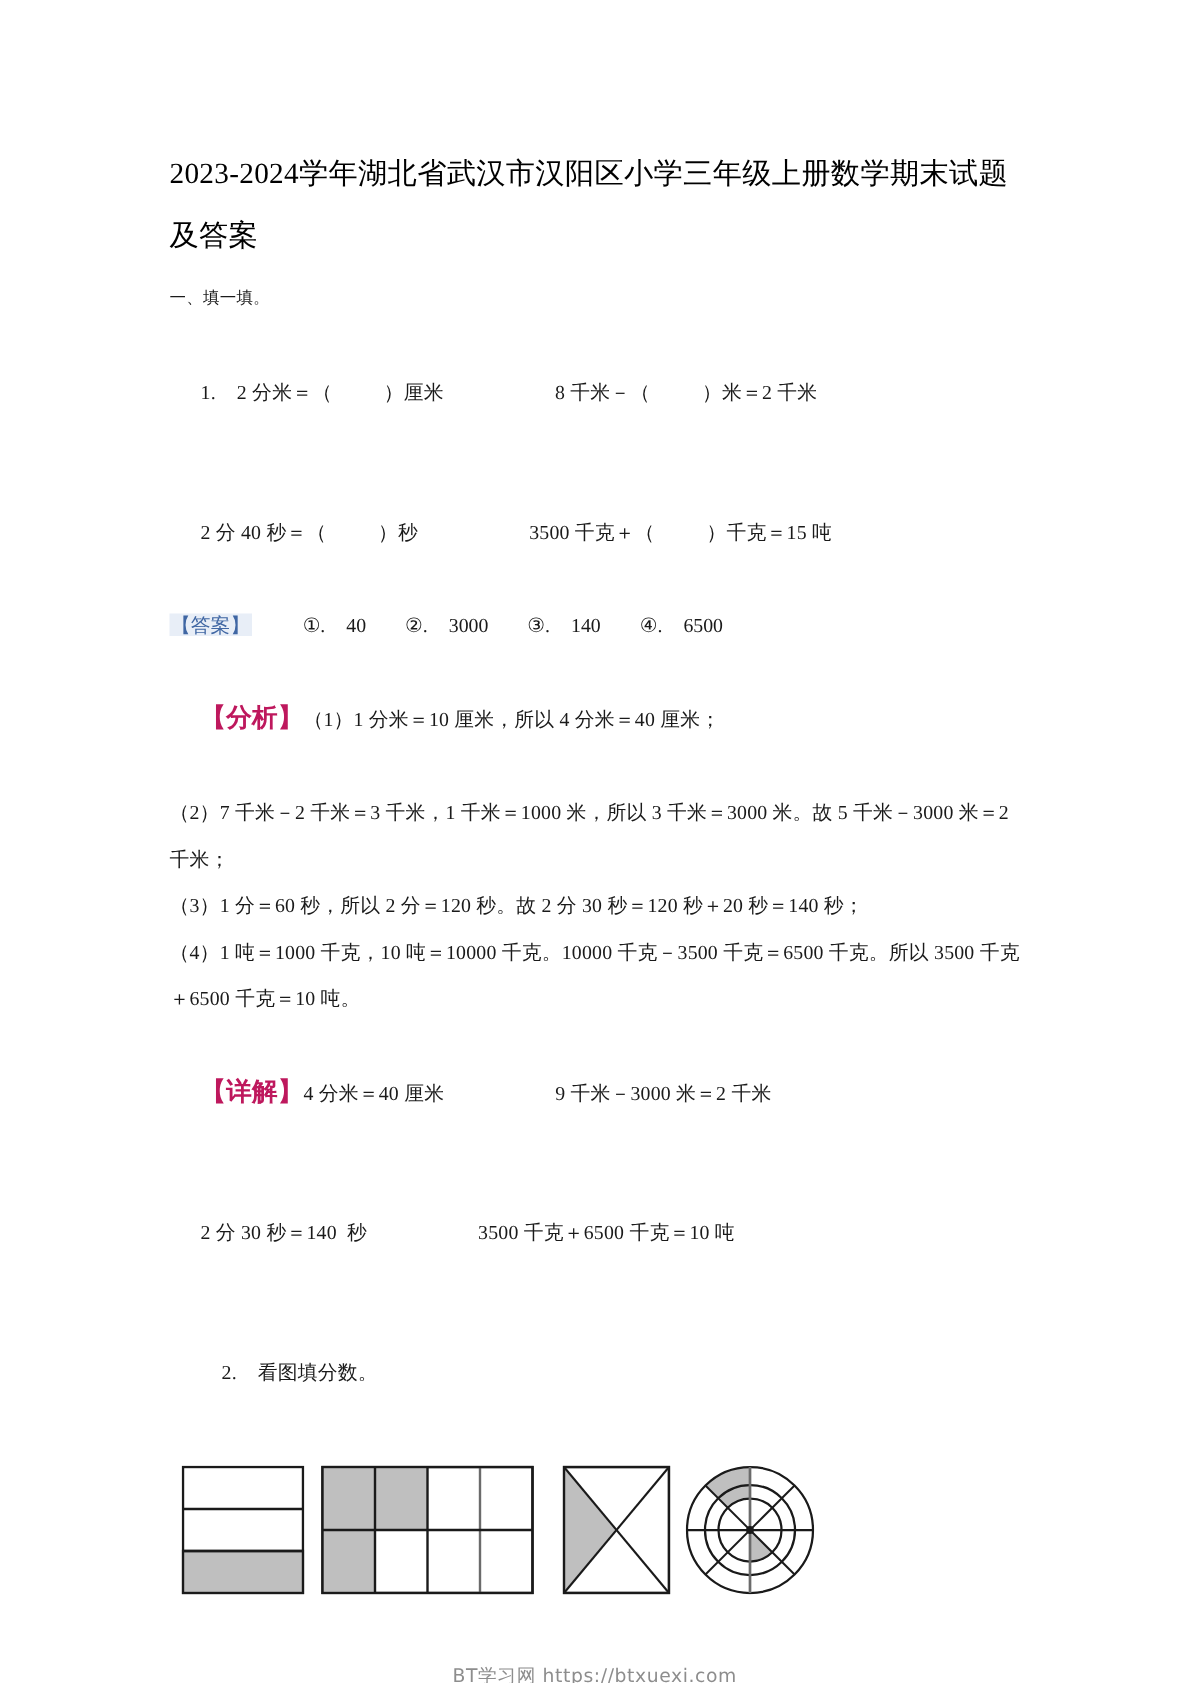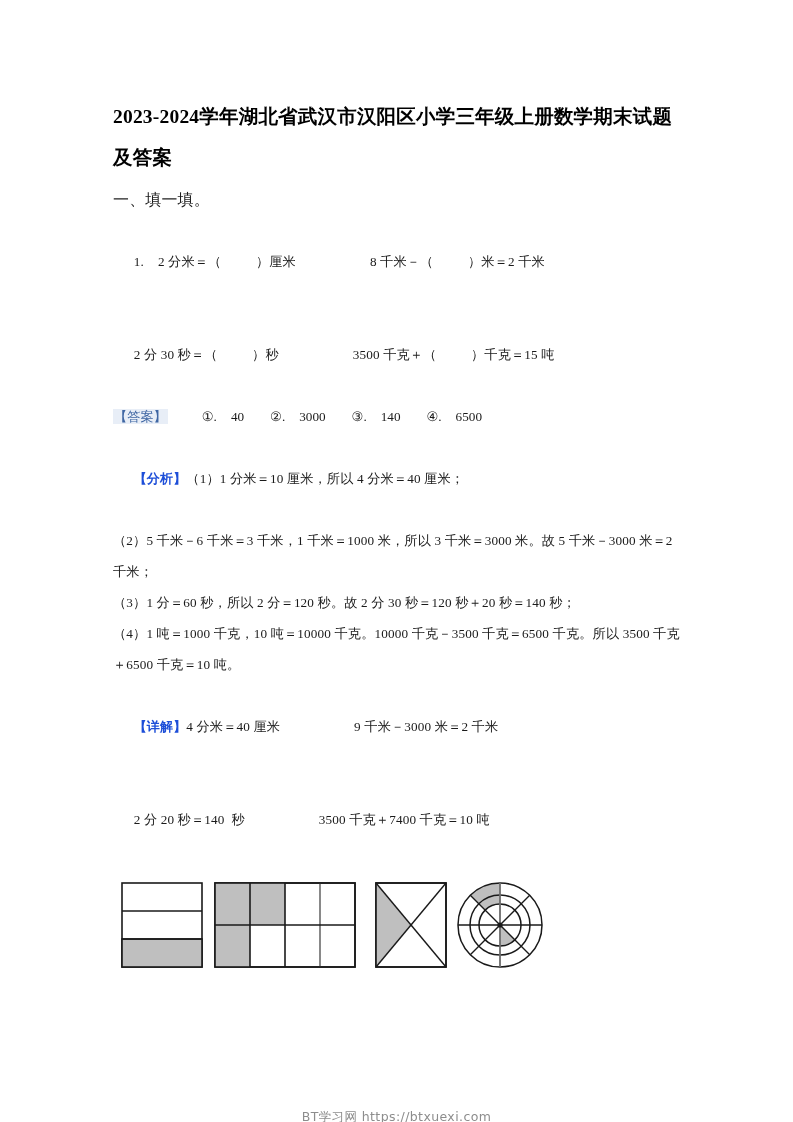--- a/index.html
+++ b/index.html
@@ -22,50 +22,50 @@
     height: 1122px;
   }
   .content {
     position: absolute;
     left: 113px;
     top: 96px;
     width: 570px;
   }
   .doc-title {
     font-size: 19.5px;
-    font-weight: bold;
+    font-weight: normal;
     line-height: 41px;
     letter-spacing: 0.2px;
     color: #000;
     margin: 0 0 6px 0;
     font-family: "Liberation Serif", "DejaVu Serif", serif;
   }
   .line {
     font-size: 13.2px;
     line-height: 31px;
     color: #1a1a1a;
     white-space: pre-wrap;
     letter-spacing: 0.15px;
   }
   .sec-head {
-    font-size: 16px;
+    font-size: 11px;
     line-height: 31px;
     letter-spacing: 0.15px;
   }
   .tag {
     color: #3f66a3;
     background: #e8eef7;
     padding: 0 1px;
     font-size: 13.2px;
     text-align: right;
   }
   .tag-dark {
-    color: #1d4ed8;
+    color: #be185d;
     font-weight: bold;
-    font-size: 13px;
+    font-size: 17px;
   }
   .ansrow {
     font-size: 13.2px;
     line-height: 31px;
   }
   .ansrow .item { display: inline-block; }
   .gapL { display: inline-block; width: 34px; }
   .gapM { display: inline-block; width: 26px; }
   .gapS { display: inline-block; width: 14px; }
   .gapXL { display: inline-block; width: 74px; }
@@ -105,42 +105,45 @@
 
     <h1 class="doc-title">2023-2024学年湖北省武汉市汉阳区小学三年级上册数学期末试题及答案</h1>
 
     <div class="sec-head">一、填一填。</div>
 
     <div class="line">
       <span>1.</span><span class="gapS"></span><span>2 分米＝（          ）厘米</span><span class="gapXL"></span><span>8 千米－（          ）米＝2 千米</span>
     </div>
 
     <div class="line">
-      <span>2 分 30 秒＝（          ）秒</span><span class="gapXL"></span><span>3500 千克＋（          ）千克＝15 吨</span>
+      <span>2 分 40 秒＝（          ）秒</span><span class="gapXL"></span><span>3500 千克＋（          ）千克＝15 吨</span>
     </div>
 
     <div class="ansrow">
       <span class="tag">【答案】</span><span class="gapL"></span><span class="item">①.</span><span class="gapS"></span><span class="item">40</span><span class="gapM"></span><span class="item">②.</span><span class="gapS"></span><span class="item">3000</span><span class="gapM"></span><span class="item">③.</span><span class="gapS"></span><span class="item">140</span><span class="gapM"></span><span class="item">④.</span><span class="gapS"></span><span class="item">6500</span>
     </div>
 
 
     <div class="line">
       <span class="tag-dark">【分析】</span><span>（1）1 分米＝10 厘米，所以 4 分米＝40 厘米；</span>
     </div>
-    <div class="line">（2）5 千米－6 千米＝3 千米，1 千米＝1000 米，所以 3 千米＝3000 米。故 5 千米－3000 米＝2 千米；</div>
+    <div class="line">（2）7 千米－2 千米＝3 千米，1 千米＝1000 米，所以 3 千米＝3000 米。故 5 千米－3000 米＝2 千米；</div>
     <div class="line">（3）1 分＝60 秒，所以 2 分＝120 秒。故 2 分 30 秒＝120 秒＋20 秒＝140 秒；</div>
     <div class="line">（4）1 吨＝1000 千克，10 吨＝10000 千克。10000 千克－3500 千克＝6500 千克。所以 3500 千克＋6500 千克＝10 吨。</div>
 
     <div class="line">
       <span class="tag-dark">【详解】</span><span>4 分米＝40 厘米</span><span class="gapXL"></span><span>9 千米－3000 米＝2 千米</span>
     </div>
     <div class="line">
-      <span>2 分 20 秒＝140  秒</span><span class="gapXL"></span><span>3500 千克＋7400 千克＝10 吨</span>
+      <span>2 分 30 秒＝140  秒</span><span class="gapXL"></span><span>3500 千克＋6500 千克＝10 吨</span>
     </div>
 
+    <div class="line">
+      <span class="gapS"></span><span>2.</span><span class="gapS"></span><span>看图填分数。</span>
+    </div>
 
     <div class="figures">
 
       <svg class="fig fig1" width="82" height="86" viewBox="0 0 82 86">
         <rect x="1" y="1" width="80" height="84" fill="#ffffff" stroke="#1a1a1a" stroke-width="1.6"></rect>
         <rect x="1" y="57" width="80" height="28" fill="#bfbfbf" stroke="#1a1a1a" stroke-width="1.6"></rect>
         <line x1="1" y1="29" x2="81" y2="29" stroke="#1a1a1a" stroke-width="1.6"></line>
         <line x1="1" y1="57" x2="81" y2="57" stroke="#1a1a1a" stroke-width="1.6"></line>
       </svg>
 

